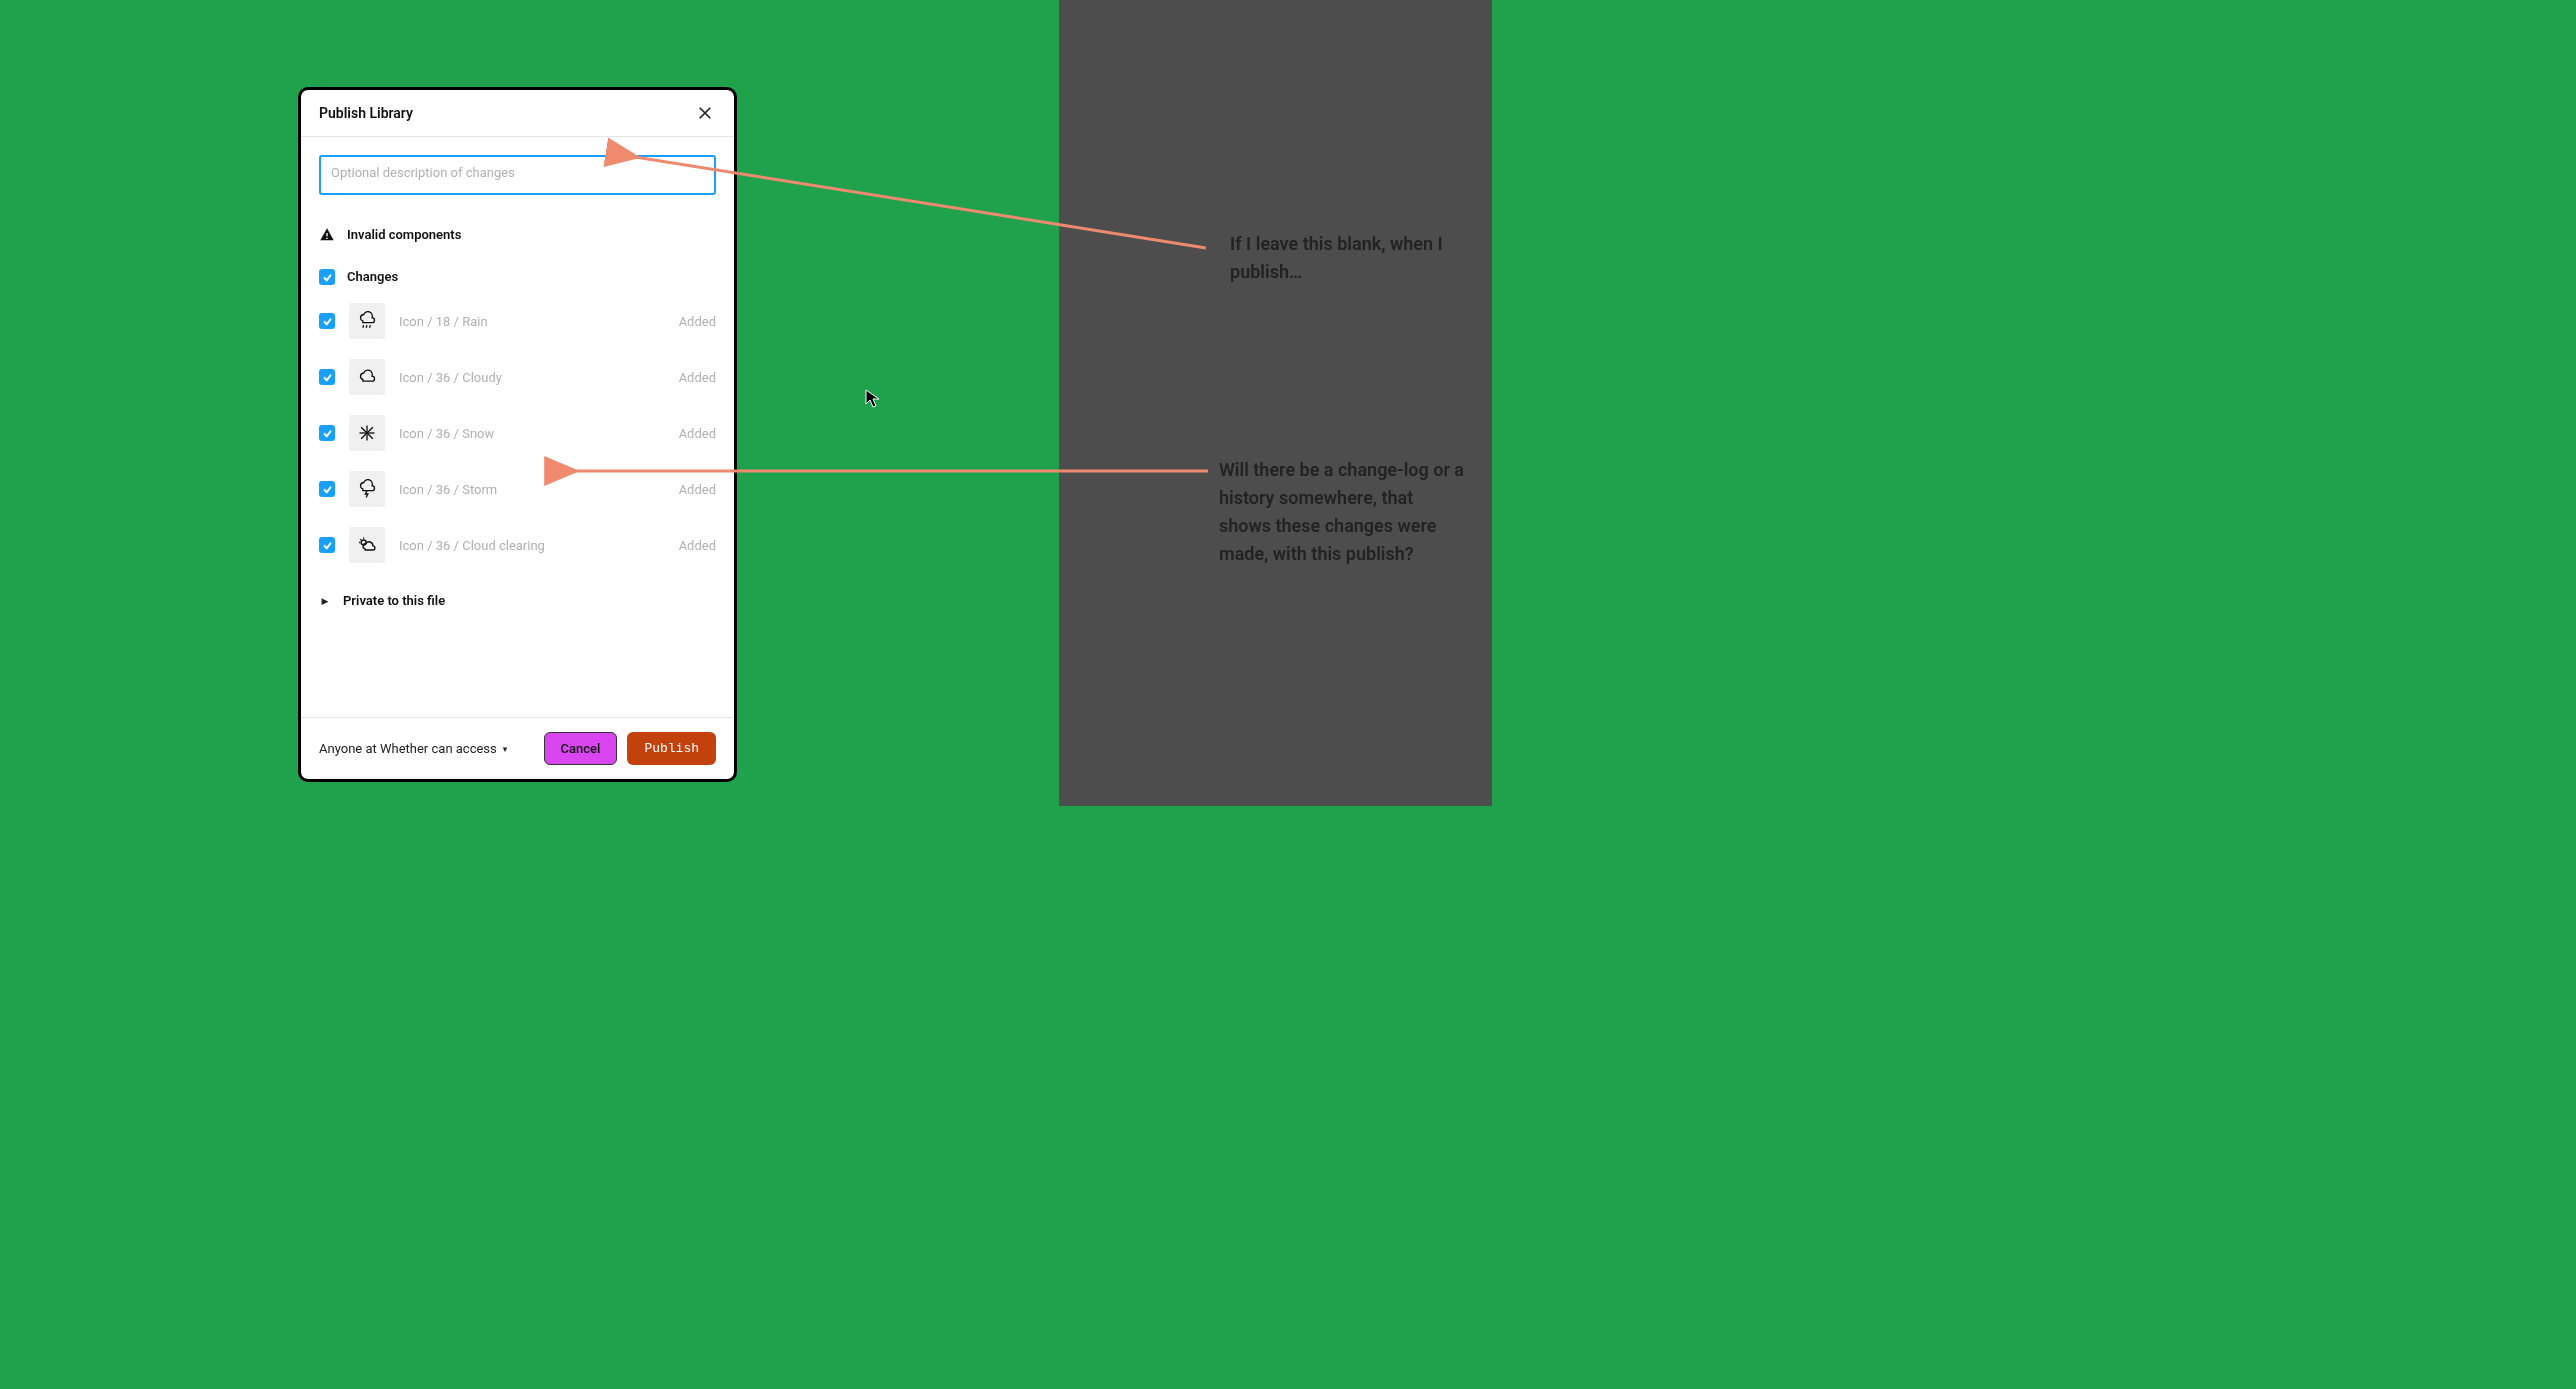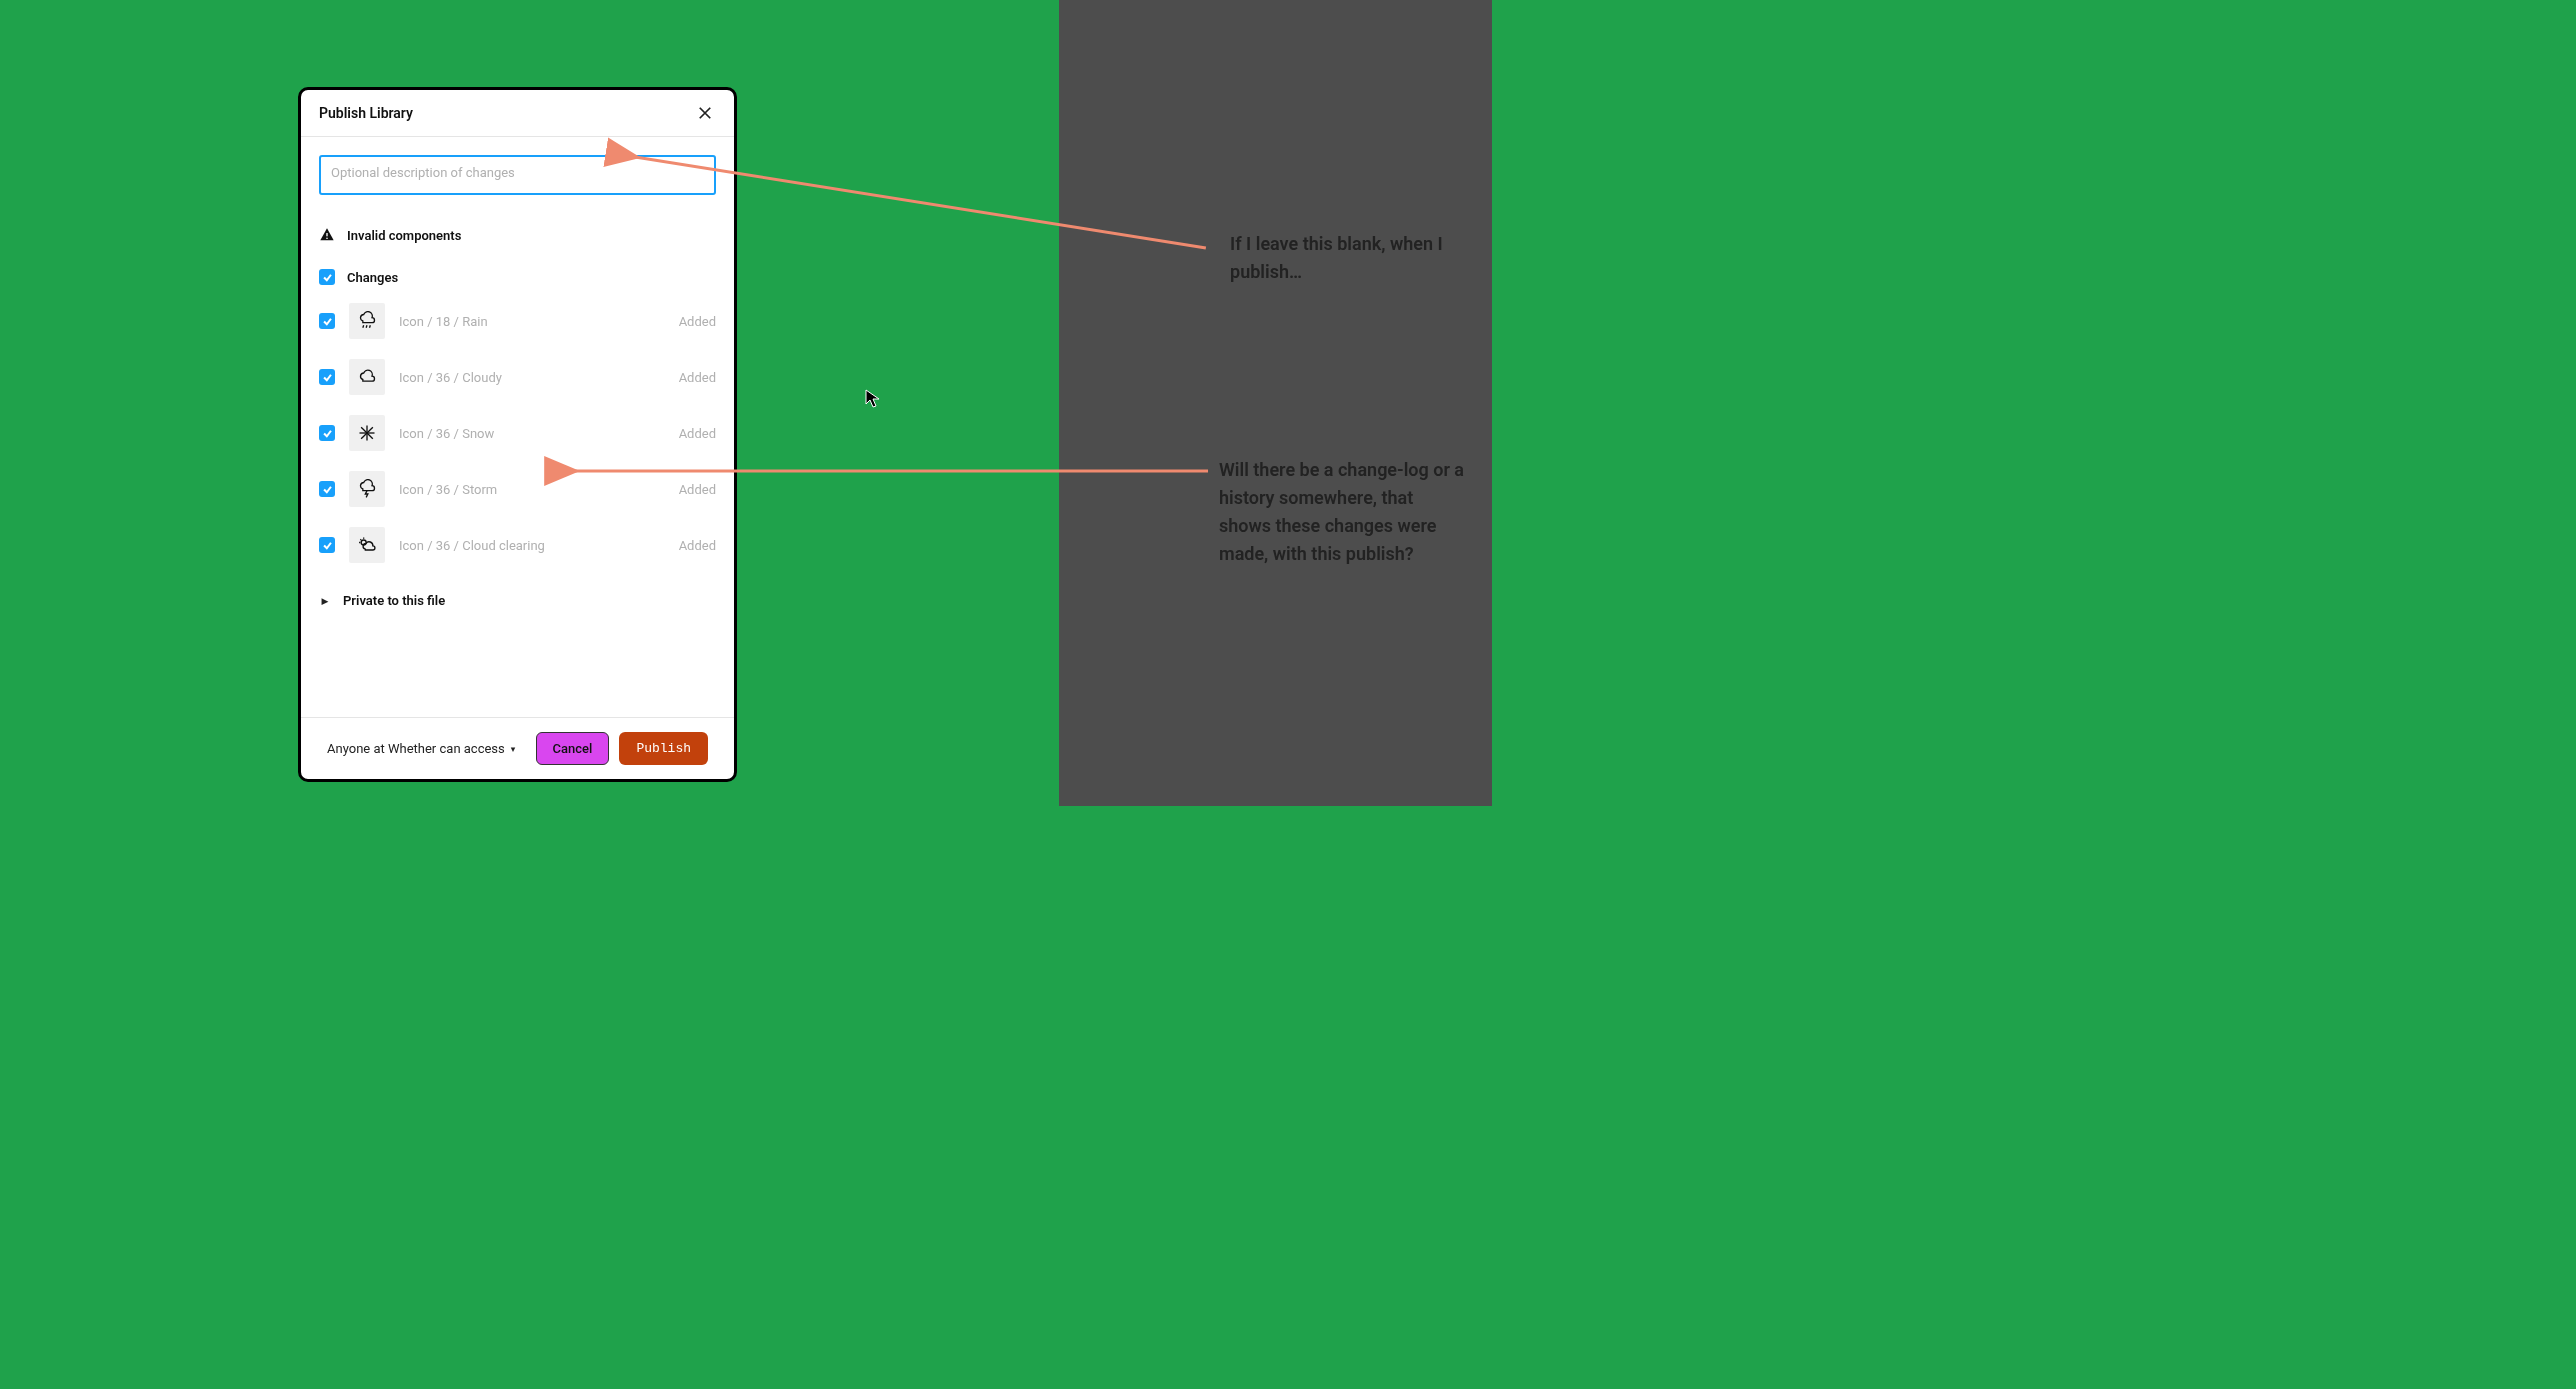--- a/index.html
+++ b/index.html
@@ -86,21 +86,20 @@
     font-size: 13px;
     outline: none;
     resize: none;
     font-family: inherit;
     color: #333;
   }
   .desc-input::placeholder { color: #b0b0b0; }
 
   .section-row {
     display: flex;
-    align-items: center;
     gap: 12px;
     padding: 18px 0 8px 0;
   }
   .section-label {
     font-size: 13px;
     font-weight: 600;
     color: #111;
   }
   .warning-icon {
     width: 16px; height: 16px;
@@ -175,21 +174,21 @@
     width: 12px;
     display: flex;
     align-items: center;
     justify-content: center;
     font-size: 9px;
     color: #222;
   }
 
   .dialog-footer {
     border-top: 1px solid #e5e5e5;
-    padding: 14px 26px;
+    padding: 14px 18px;
     display: flex;
     align-items: center;
     justify-content: space-between;
     gap: 8px;
   }
   .access-text {
     font-size: 13px;
     color: #222;
     display: flex;
     align-items: center;

